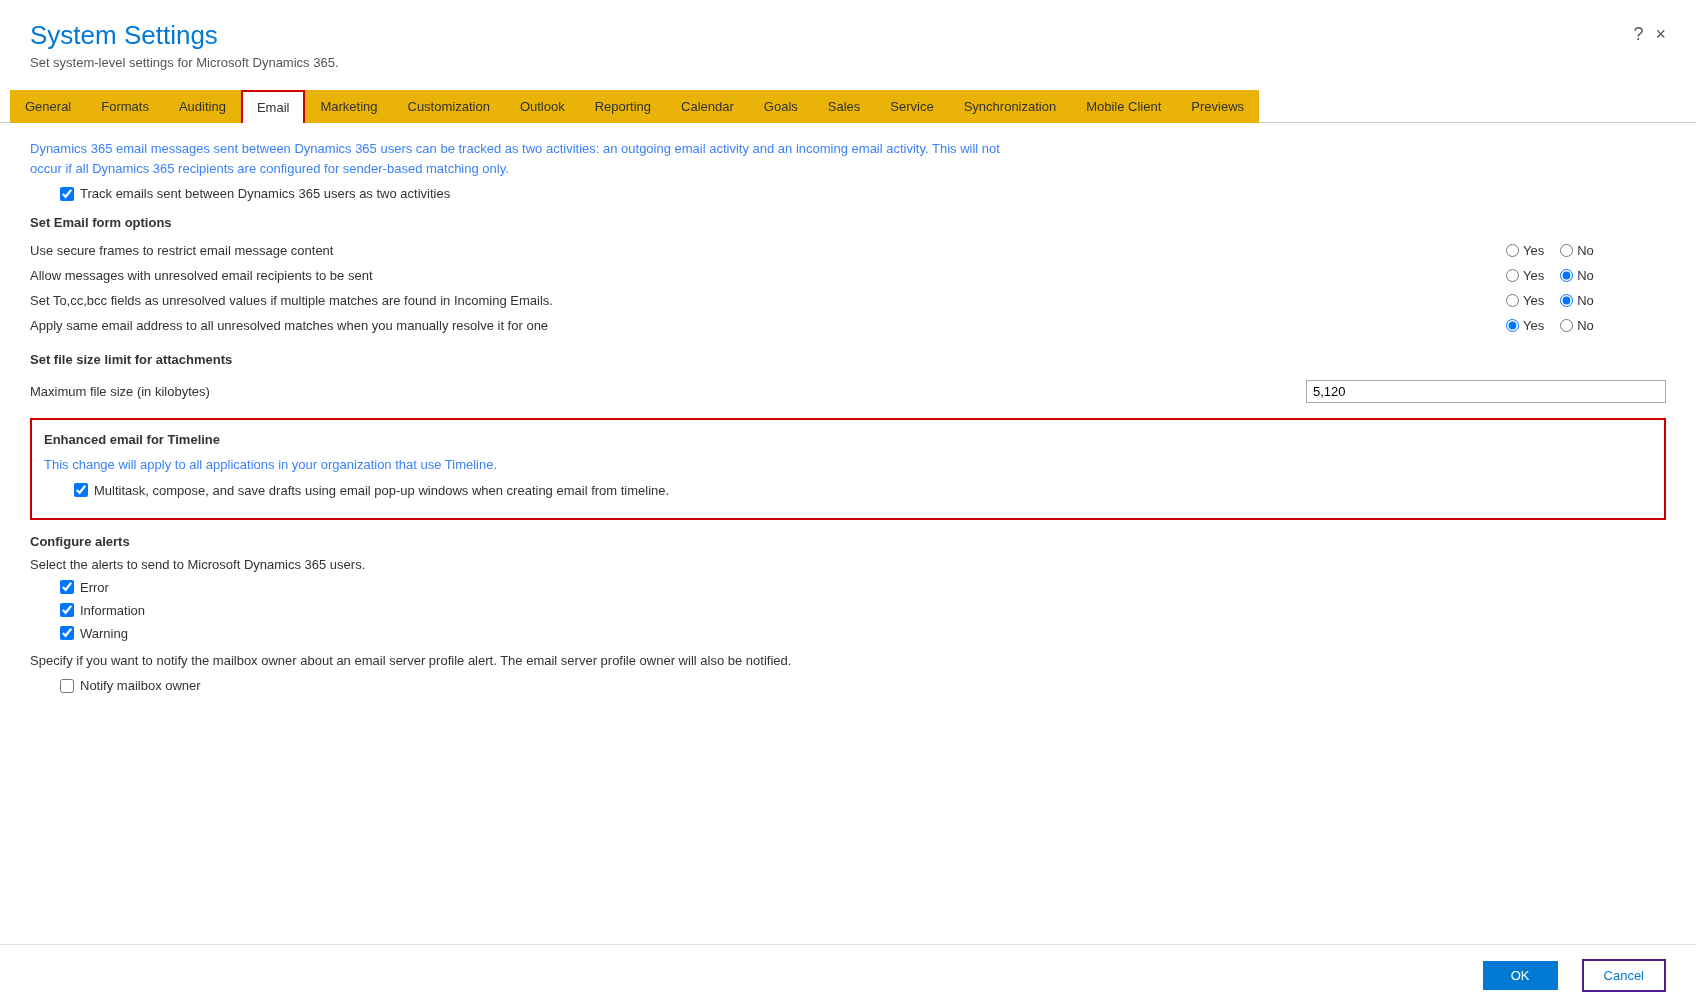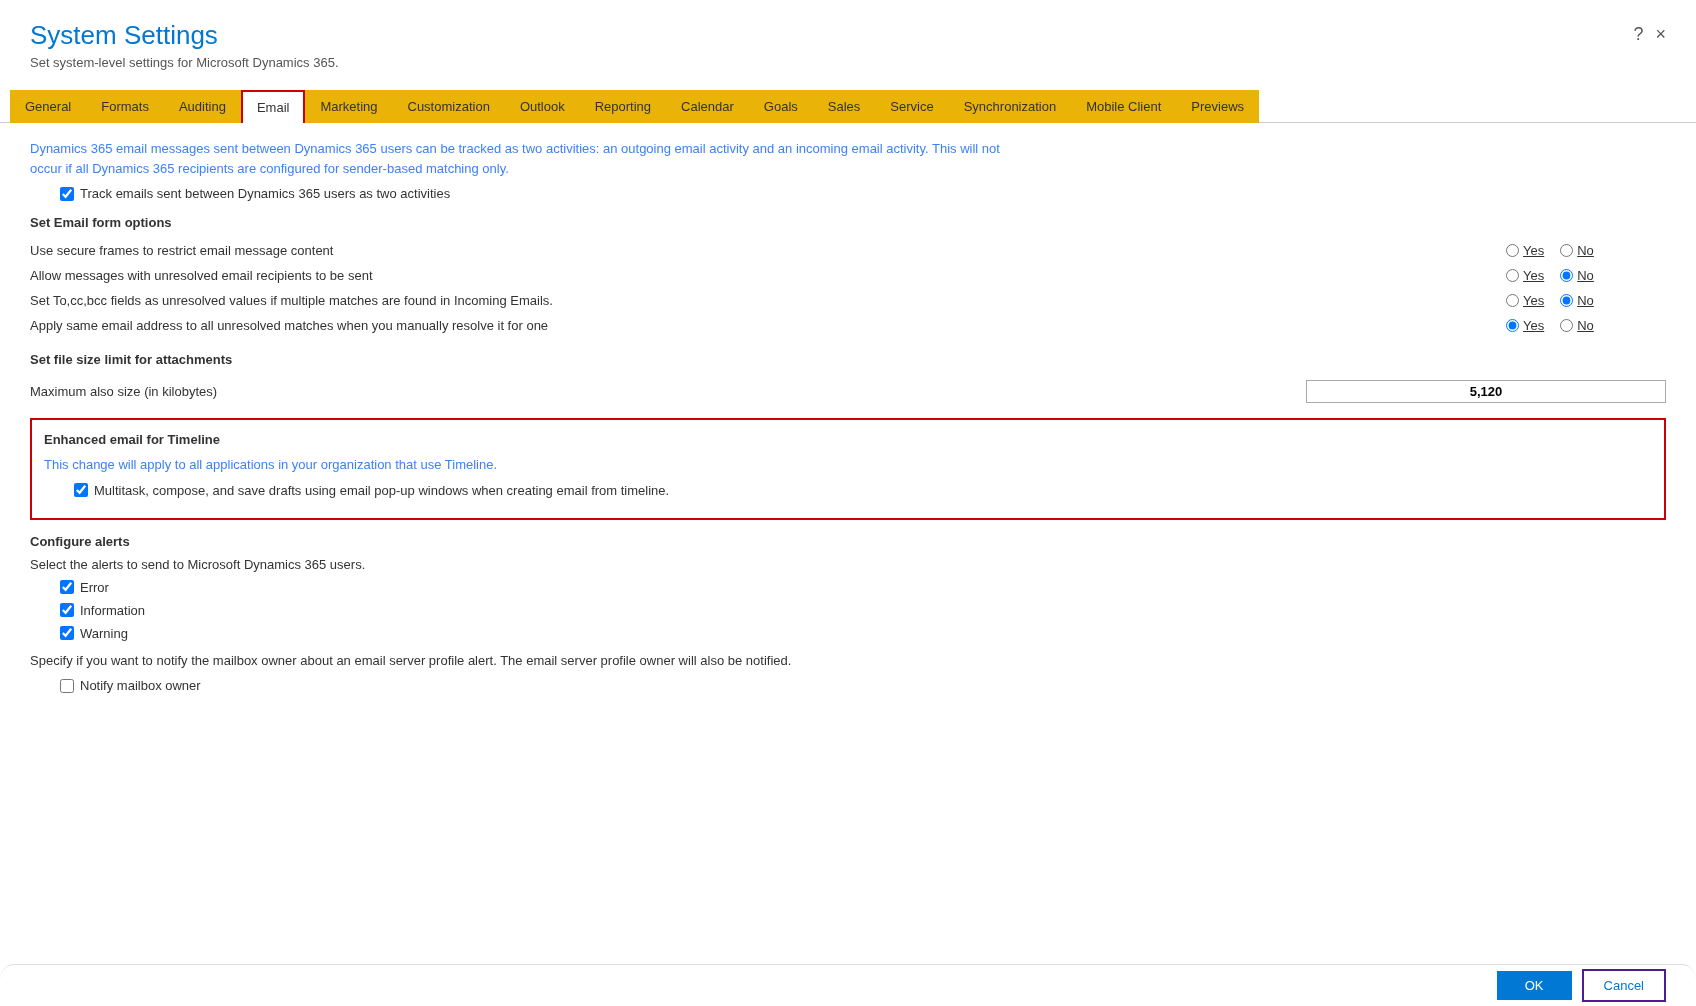--- a/index.html
+++ b/index.html
@@ -126,36 +126,34 @@
     .setting-label {
       flex: 1;
       color: #333;
     }
 
     .radio-group {
       display: flex;
       align-items: center;
       gap: 16px;
       min-width: 160px;
-      text-decoration: underline;
     }
 
     .radio-option {
       display: flex;
       align-items: center;
       gap: 4px;
     }
 
     .file-size-input {
       border: 1px solid #aaa;
       padding: 3px 6px;
       font-size: 13px;
       width: 360px;
-      text-align: center;
-      font-weight: bold;
+      text-align: left;
     }
 
     .highlighted-section {
       border: 2px solid #c00;
       padding: 12px;
       margin: 10px 0;
     }
 
     .configure-alerts-section {
       margin: 10px 0;
@@ -170,25 +168,24 @@
       font-size: 13px;
       color: #333;
       margin: 10px 0 8px 0;
       line-height: 1.5;
     }
 
     .footer {
       display: flex;
       justify-content: flex-end;
       align-items: center;
-      padding: 4px 30px;
+      padding: 14px 30px;
       border-top: 1px solid #ddd;
-      gap: 10px;
+      gap: 24px;
       flex-shrink: 0;
-      border-radius: 15px;
     }
 
     .btn-ok {
       background: #0078d4;
       color: #fff;
       border: none;
       padding: 7px 28px;
       font-size: 13px;
       cursor: pointer;
     }
@@ -308,21 +305,21 @@
             <input type="radio" name="setting-3" style="">
             <label>No</label>
           </div>
         </div>
       </div>
     </div>
 
   <div class="section-heading">Set file size limit for attachments</div>
 
   <div class="setting-row">
-    <div class="setting-label">Maximum also size (in kilobytes)</div>
+    <div class="setting-label">Maximum file size (in kilobytes)</div>
     <input type="text" class="file-size-input" value="5,120" style="">
   </div>
 
   <div class="highlighted-section">
     <div class="section-heading" style="margin-top:0">Enhanced email for Timeline</div>
     <div class="intro-text">This change will apply to all applications in your organization that use Timeline.</div>
     <div class="checkbox-row">
       <input type="checkbox" id="enhancedEmail" checked="" style="">
       <label for="enhancedEmail">Multitask, compose, and save drafts using email pop-up windows when creating email from timeline.</label>
     </div>

